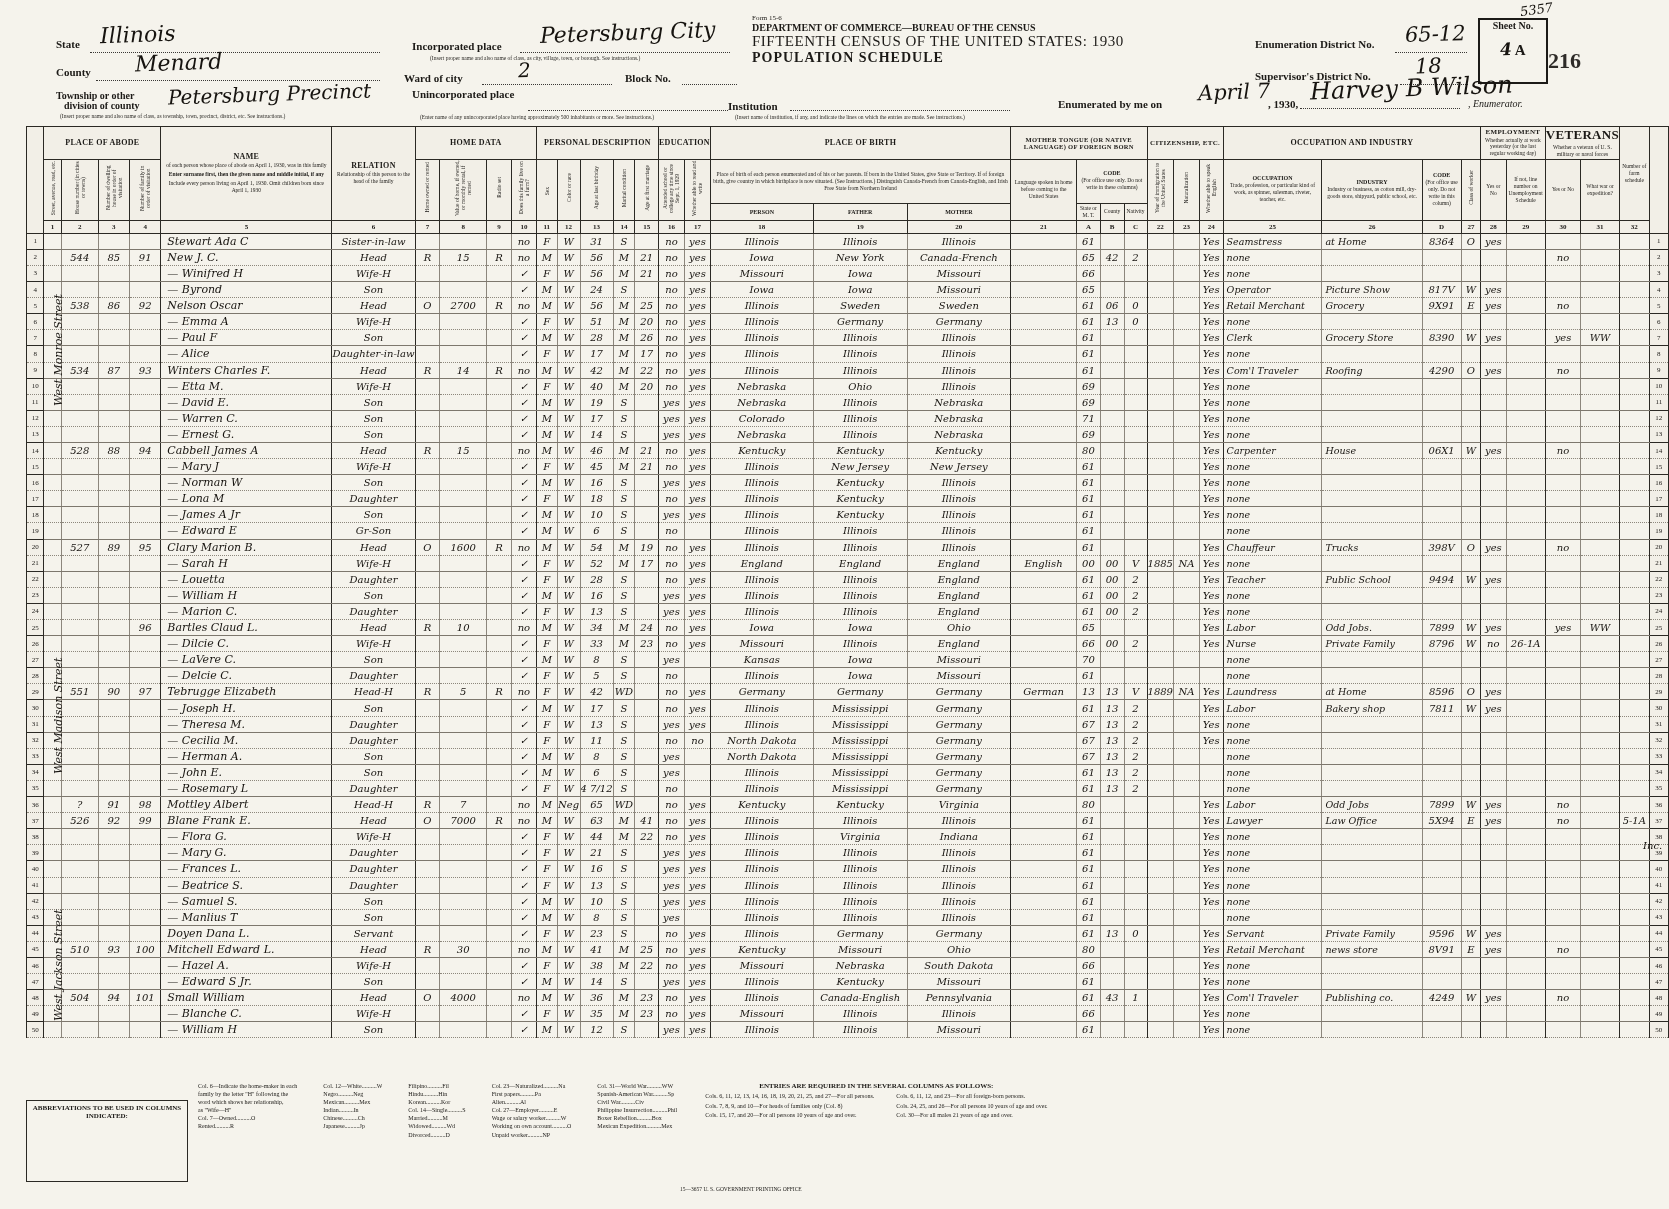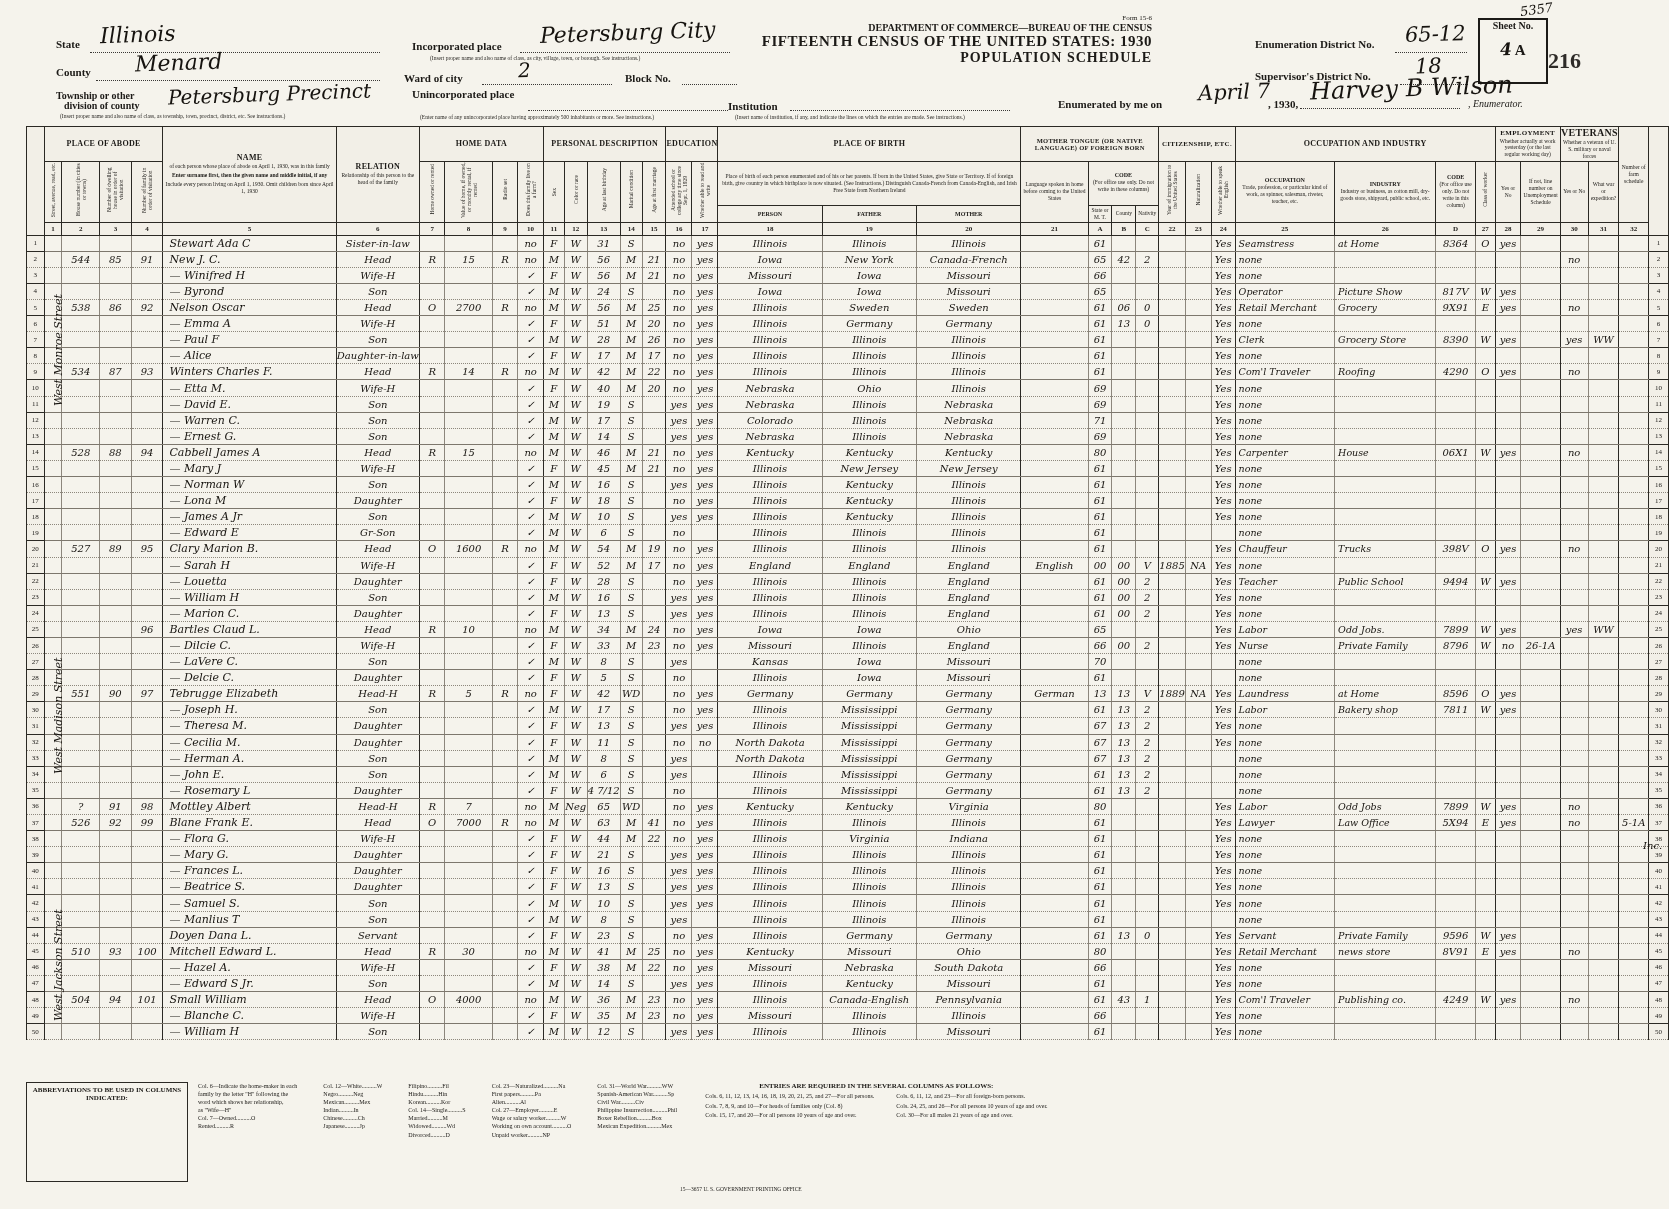--- a/index.html
+++ b/index.html
@@ -32,21 +32,21 @@
   tbody td.c27,tbody td.c28{text-align:left;padding-left:3px;font-size:9.5px;}
   tbody td.ln{font-size:7px;font-family:"Liberation Serif",serif;font-style:normal;text-align:center;background:#f2efe7;border-color:#2b2924;}
   tbody td.bR{border-right:1.6px solid #2b2924;}
   tbody tr:nth-child(even) td{border-bottom:1px dotted #8d877c;}
   
   .street{position:absolute;writing-mode:vertical-rl;transform:rotate(180deg);
           font-family:"DejaVu Serif",serif;font-style:italic;font-size:11px;color:#16130f;width:16px;text-align:center;}
   #inc-note{position:absolute;left:1643px;top:840px;font-size:10px;}
   
   #footer{position:absolute;left:26px;top:1082px;width:1616px;height:100px;display:flex;gap:10px;font-size:6px;}
-  #abbrbox{border:1.5px solid #2b2924;padding:3px 5px;width:150px;font-weight:bold;font-size:7px;text-align:center;}
+  #abbrbox{border:1.5px solid #2b2924;padding:3px 5px;width:150px;font-weight:bold;font-size:7px;text-align:center;margin-top:18px;}
   .ablk{line-height:1.35;white-space:nowrap;}
   .ablk div{overflow:hidden;}
   #entries{margin-left:18px;}
   #entries .et{font-weight:bold;font-size:7px;text-align:center;margin-bottom:2px;}
   #entcols{display:flex;gap:22px;}
   #printline{position:absolute;left:680px;top:1186px;font-size:5.5px;}
 </style>
 </head>
 <body>
 
@@ -74,24 +74,24 @@
     <span class="pos lbl" style="left:404px;top:72px">Ward of city</span>
     <span class="pos script" style="left:518px;top:58px">2</span>
     <span class="pos fill" style="left:482px;top:84px;width:130px"></span>
     <span class="pos lbl" style="left:625px;top:72px">Block No.</span>
     <span class="pos fill" style="left:682px;top:84px;width:55px"></span>
 
     <span class="pos lbl" style="left:412px;top:88px">Unincorporated place</span>
     <span class="pos fill" style="left:528px;top:110px;width:200px"></span>
     <span class="pos tiny" style="left:420px;top:114px;width:320px">(Enter name of any unincorporated place having approximately 500 inhabitants or more.   See instructions.)</span>
 
-    <div class="pos" style="left:732px;top:14px;width:420px;text-align:right">
+    <div class="pos" style="left:752px;top:14px;width:420px;text-align:left">
       <div style="font-size:7px">Form 15-6</div>
       <div style="font-size:10px;font-weight:bold">DEPARTMENT OF COMMERCE—BUREAU OF THE CENSUS</div>
-      <div style="font-size:15px;font-weight:bold;letter-spacing:.5px">FIFTEENTH CENSUS OF THE UNITED STATES: 1930</div>
+      <div style="font-size:15px;font-weight:normal;letter-spacing:.5px">FIFTEENTH CENSUS OF THE UNITED STATES: 1930</div>
       <div style="font-size:14px;font-weight:bold;letter-spacing:1px">POPULATION SCHEDULE</div>
     </div>
 
     <span class="pos lbl" style="left:728px;top:100px">Institution</span>
     <span class="pos fill" style="left:790px;top:110px;width:220px"></span>
     <span class="pos tiny" style="left:735px;top:114px;width:300px">(Insert name of institution, if any, and indicate the lines on which the entries are made.   See instructions.)</span>
 
     <span class="pos lbl" style="left:1255px;top:38px">Enumeration District No.</span>
     <span class="pos script" style="left:1405px;top:22px;font-size:21px">65-12</span>
     <span class="pos fill" style="left:1395px;top:52px;width:72px"></span>
@@ -178,21 +178,21 @@
         <th colspan="2" class="grp">EDUCATION</th>
         <th colspan="3" class="grp">PLACE OF BIRTH</th>
         <th colspan="4" class="grp" style="font-size:6.5px;white-space:normal">MOTHER TONGUE (OR NATIVE LANGUAGE) OF FOREIGN BORN</th>
         <th colspan="3" class="grp" style="font-size:7px">CITIZENSHIP, ETC.</th>
         <th colspan="4" class="grp">OCCUPATION AND INDUSTRY</th>
         <th colspan="2">
           <div class="grp" style="font-size:7px">EMPLOYMENT</div>
           <div class="desc">Whether actually at work yesterday (or the last regular working day)</div>
         </th>
         <th colspan="2">
-          <div class="grp" style="font-size:10px">VETERANS</div>
+          <div class="grp" style="font-size:13px">VETERANS</div>
           <div class="desc">Whether a veteran of U. S. military or naval forces</div>
         </th>
         <th rowspan="3" class="desc">Number of farm schedule</th>
         <th rowspan="4"></th>
       </tr>
       <tr style="height:44px">
         <th rowspan="2"><span class="v">Street, avenue, road, etc.</span></th>
         <th rowspan="2"><span class="v">House number (in cities or towns)</span></th>
         <th rowspan="2"><span class="v">Number of dwelling house in order of visitation</span></th>
         <th rowspan="2"><span class="v">Number of family in order of visitation</span></th>

